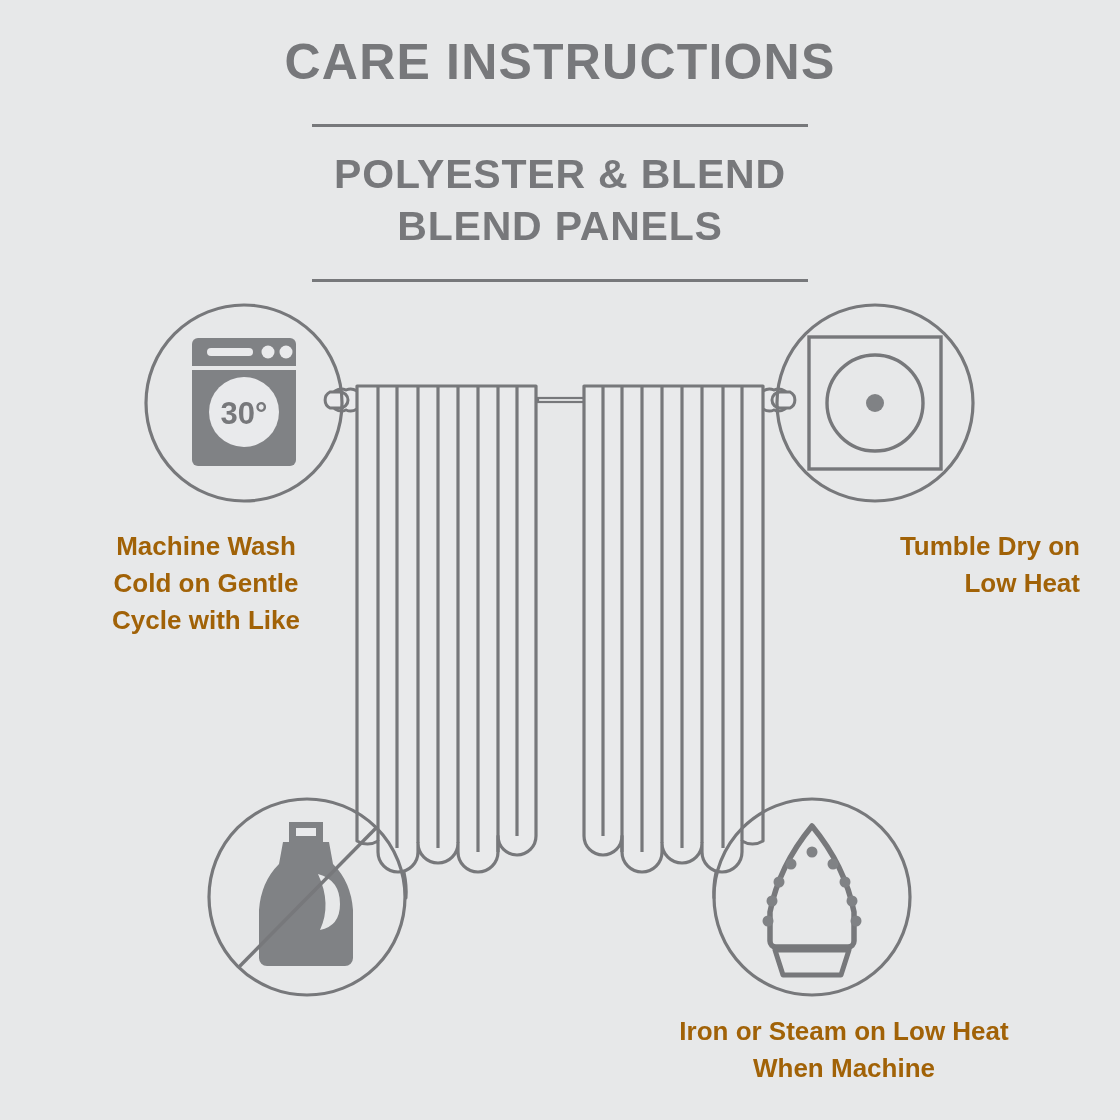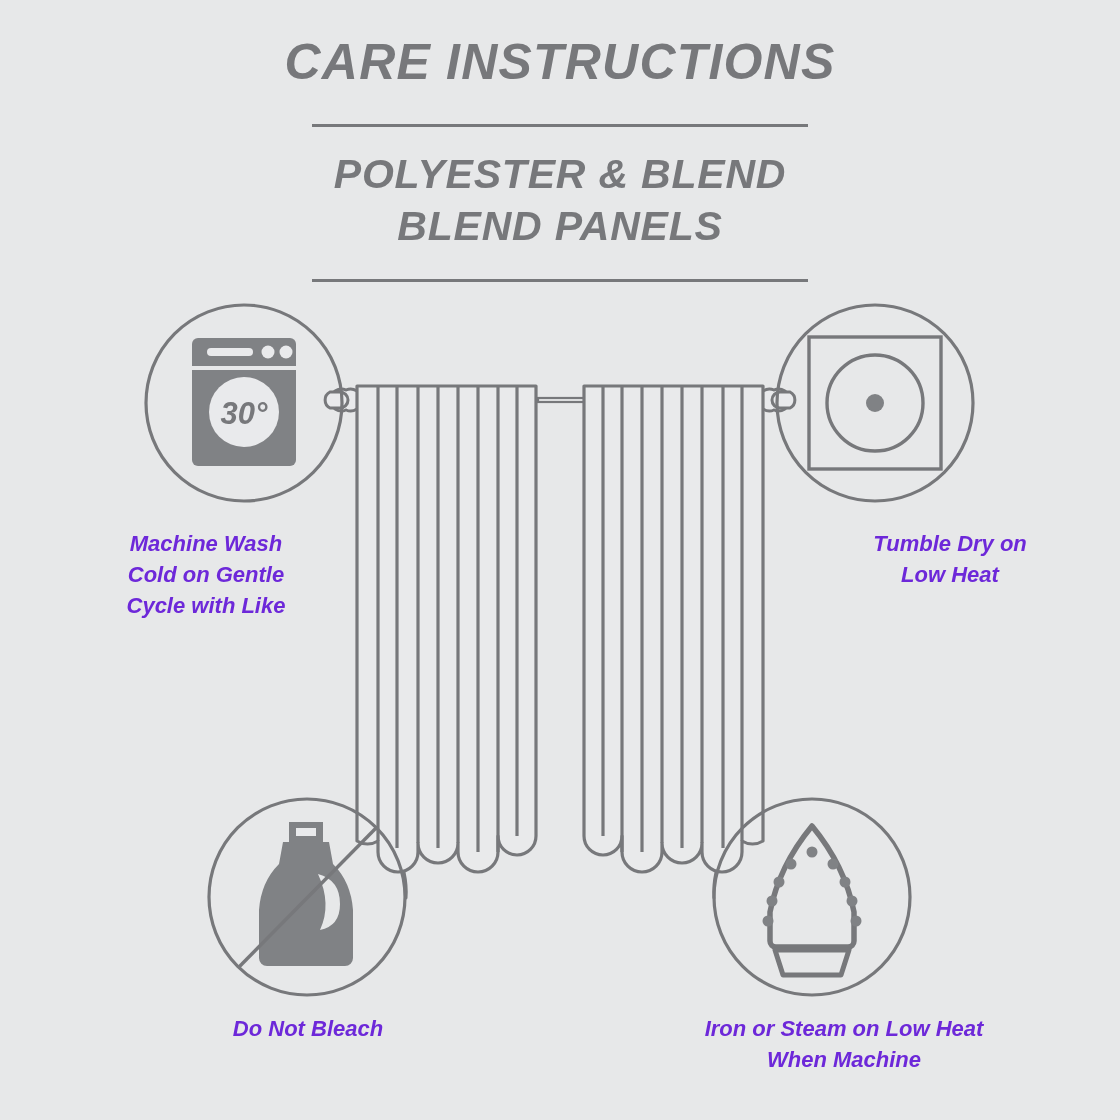--- a/index.html
+++ b/index.html
@@ -7,21 +7,20 @@
     padding: 0;
     background: #e7e8e9;
   }
   #page {
     position: relative;
     width: 1120px;
     height: 1120px;
     background: #e7e8e9;
     font-family: "Liberation Sans", sans-serif;
     overflow: hidden;
-    font-style: italic;
   }
 
   
   .title {
     position: absolute;
     left: 0;
     top: 36px;
     width: 1120px;
     text-align: center;
     font-size: 50px;
@@ -47,27 +46,27 @@
     font-size: 41px;
     font-weight: bold;
     letter-spacing: 0.8px;
     color: #77787b;
     line-height: 1.28;
   }
 
   
   .caption {
     position: absolute;
-    color: #6d28d9;
+    color: #a16207;
     font-weight: bold;
-    font-size: 22px;
+    font-size: 26px;
     line-height: 1.42;
   }
   .cap-wash   { left: 86px;  top: 528px; width: 240px; text-align: center; }
-  .cap-dry    { left: 820px; top: 528px; width: 260px; text-align: center; }
+  .cap-dry    { left: 820px; top: 528px; width: 260px; text-align: right; }
   .cap-bleach { left: 163px; top: 1013px; width: 290px; text-align: center; }
   .cap-iron   { left: 654px; top: 1013px; width: 380px; text-align: center; }
 
   
   #art {
     position: absolute;
     left: 0;
     top: 0;
     width: 1120px;
     height: 1120px;
@@ -232,22 +231,19 @@
     <div>Machine Wash</div>
     <div>Cold on Gentle</div>
     <div>Cycle with Like</div>
   </div>
 
   <div class="caption cap-dry">
     <div>Tumble Dry on</div>
     <div>Low Heat</div>
   </div>
 
-  <div class="caption cap-bleach">
-    <div>Do Not Bleach</div>
-  </div>
 
   <div class="caption cap-iron">
     <div>Iron or Steam on Low Heat</div>
     <div>When Machine</div>
   </div>
 
 </div>
 
 </body></html>

